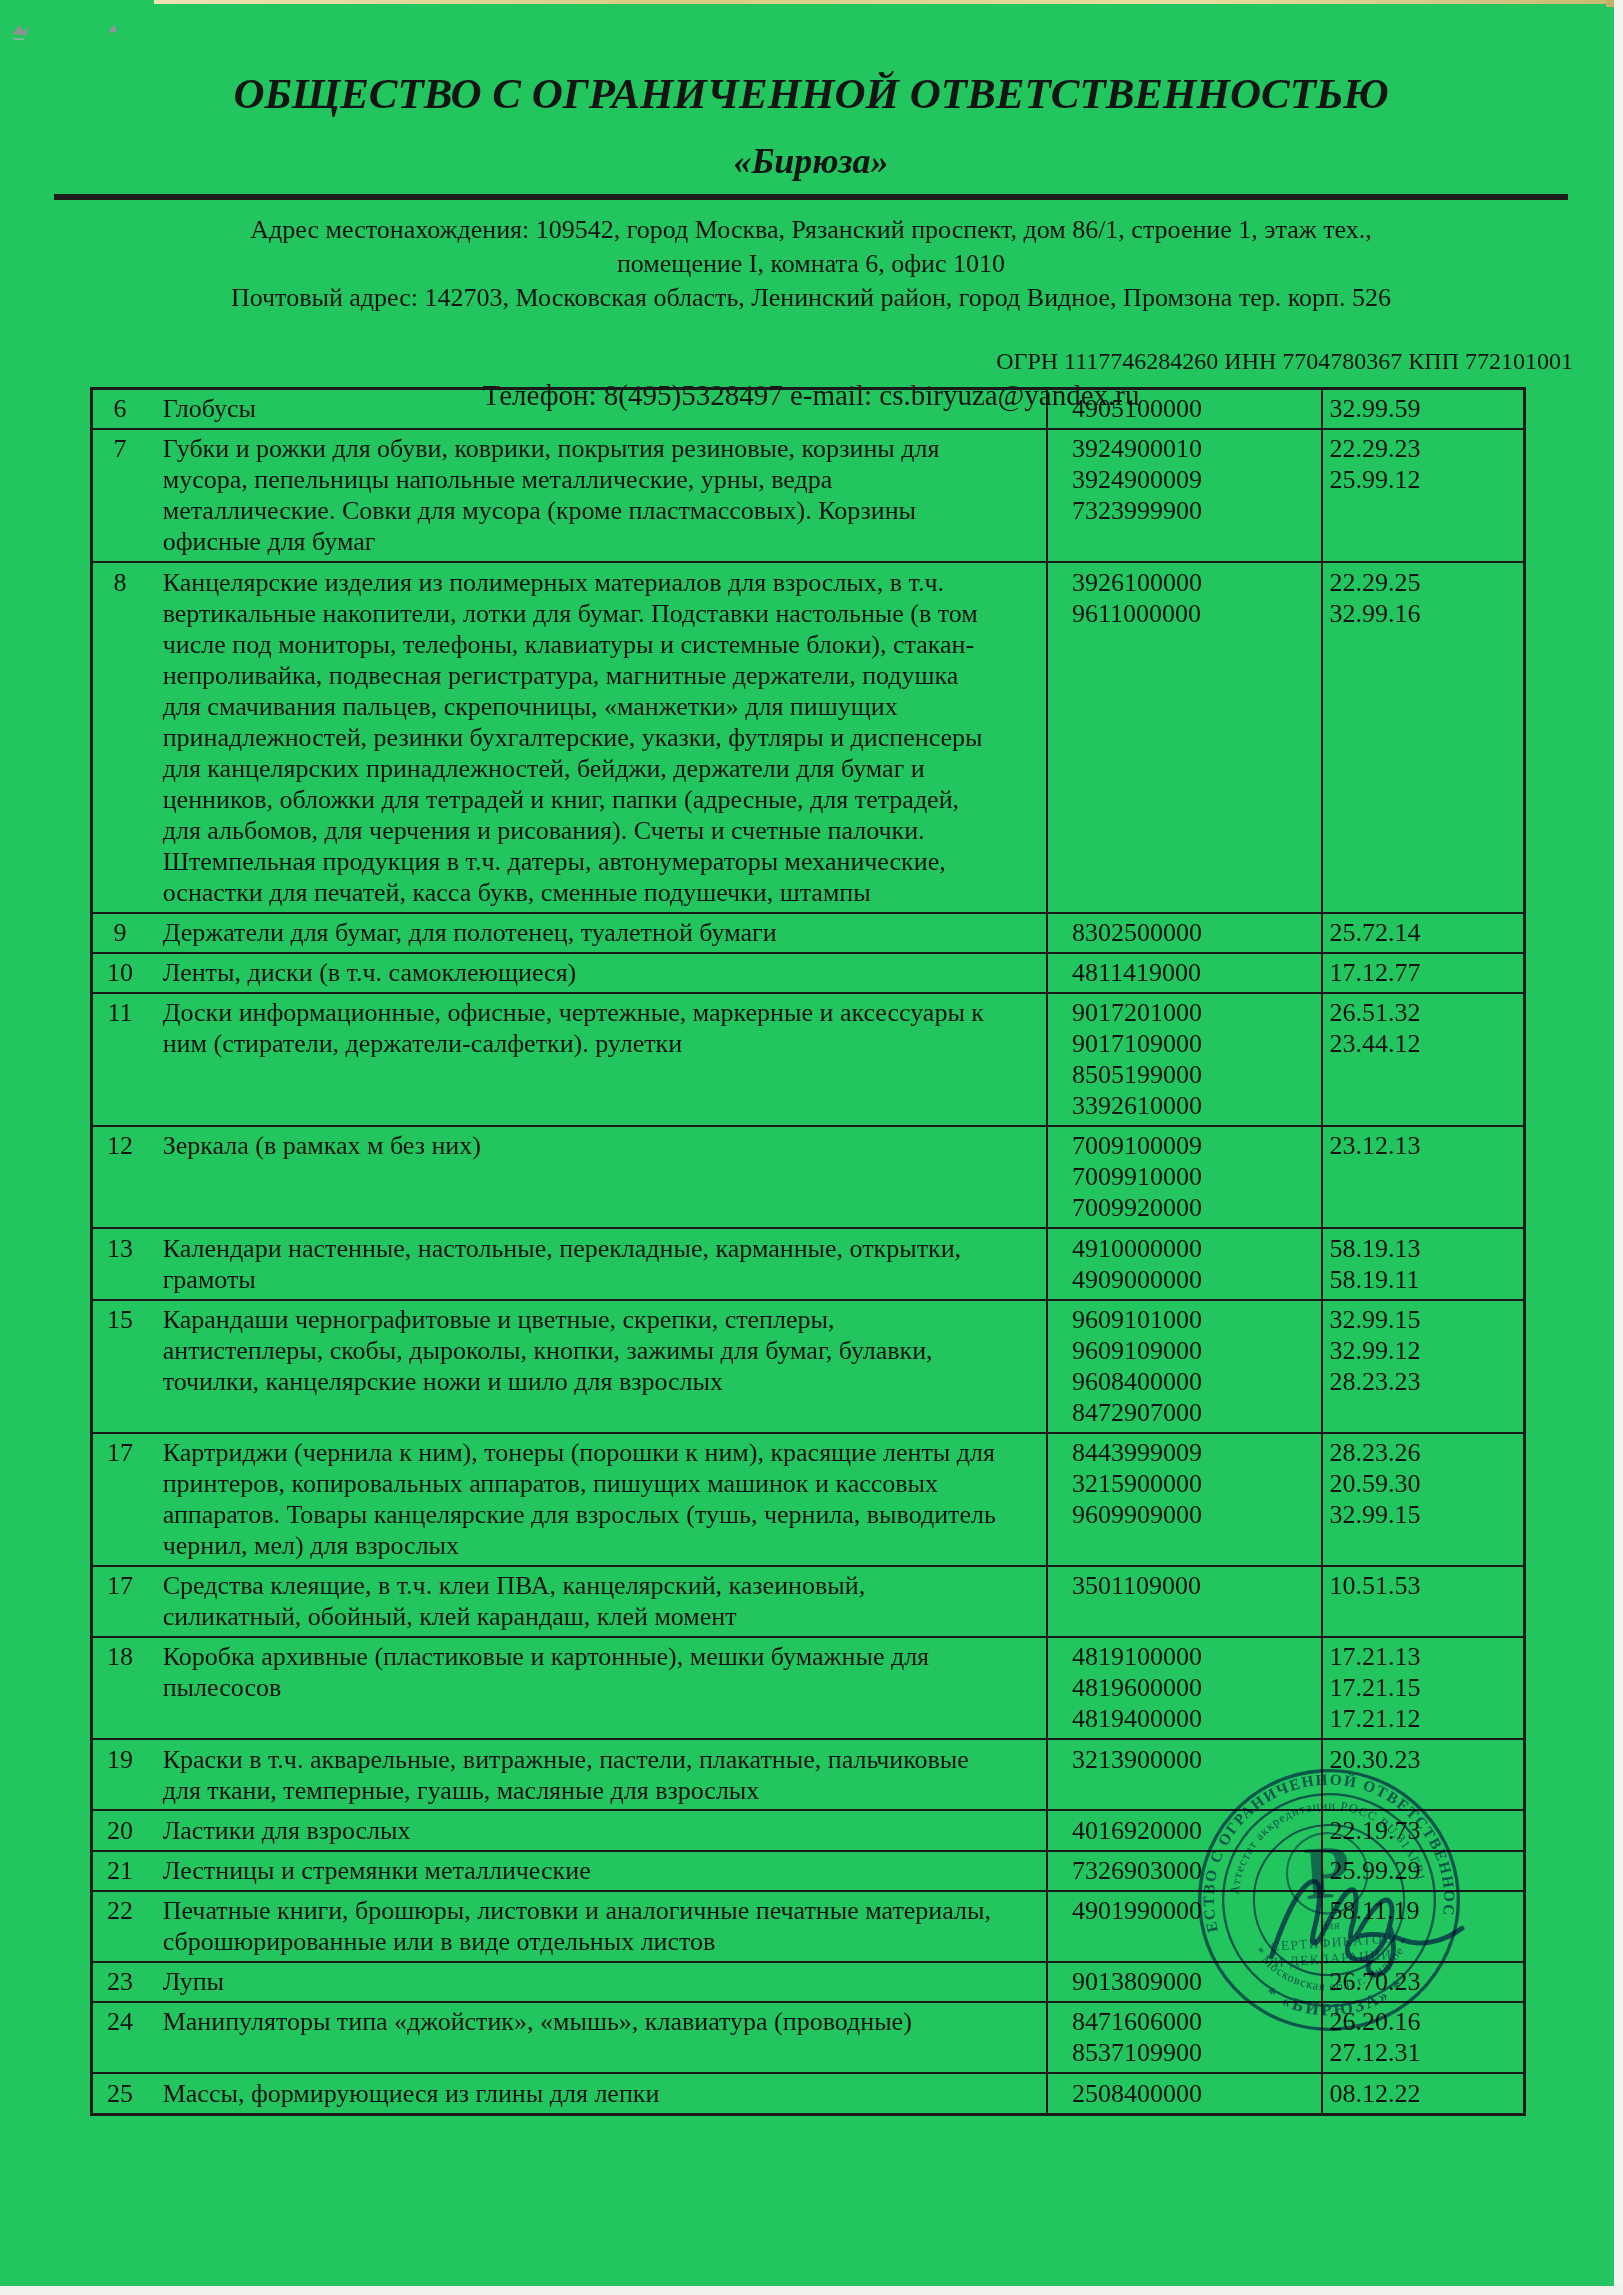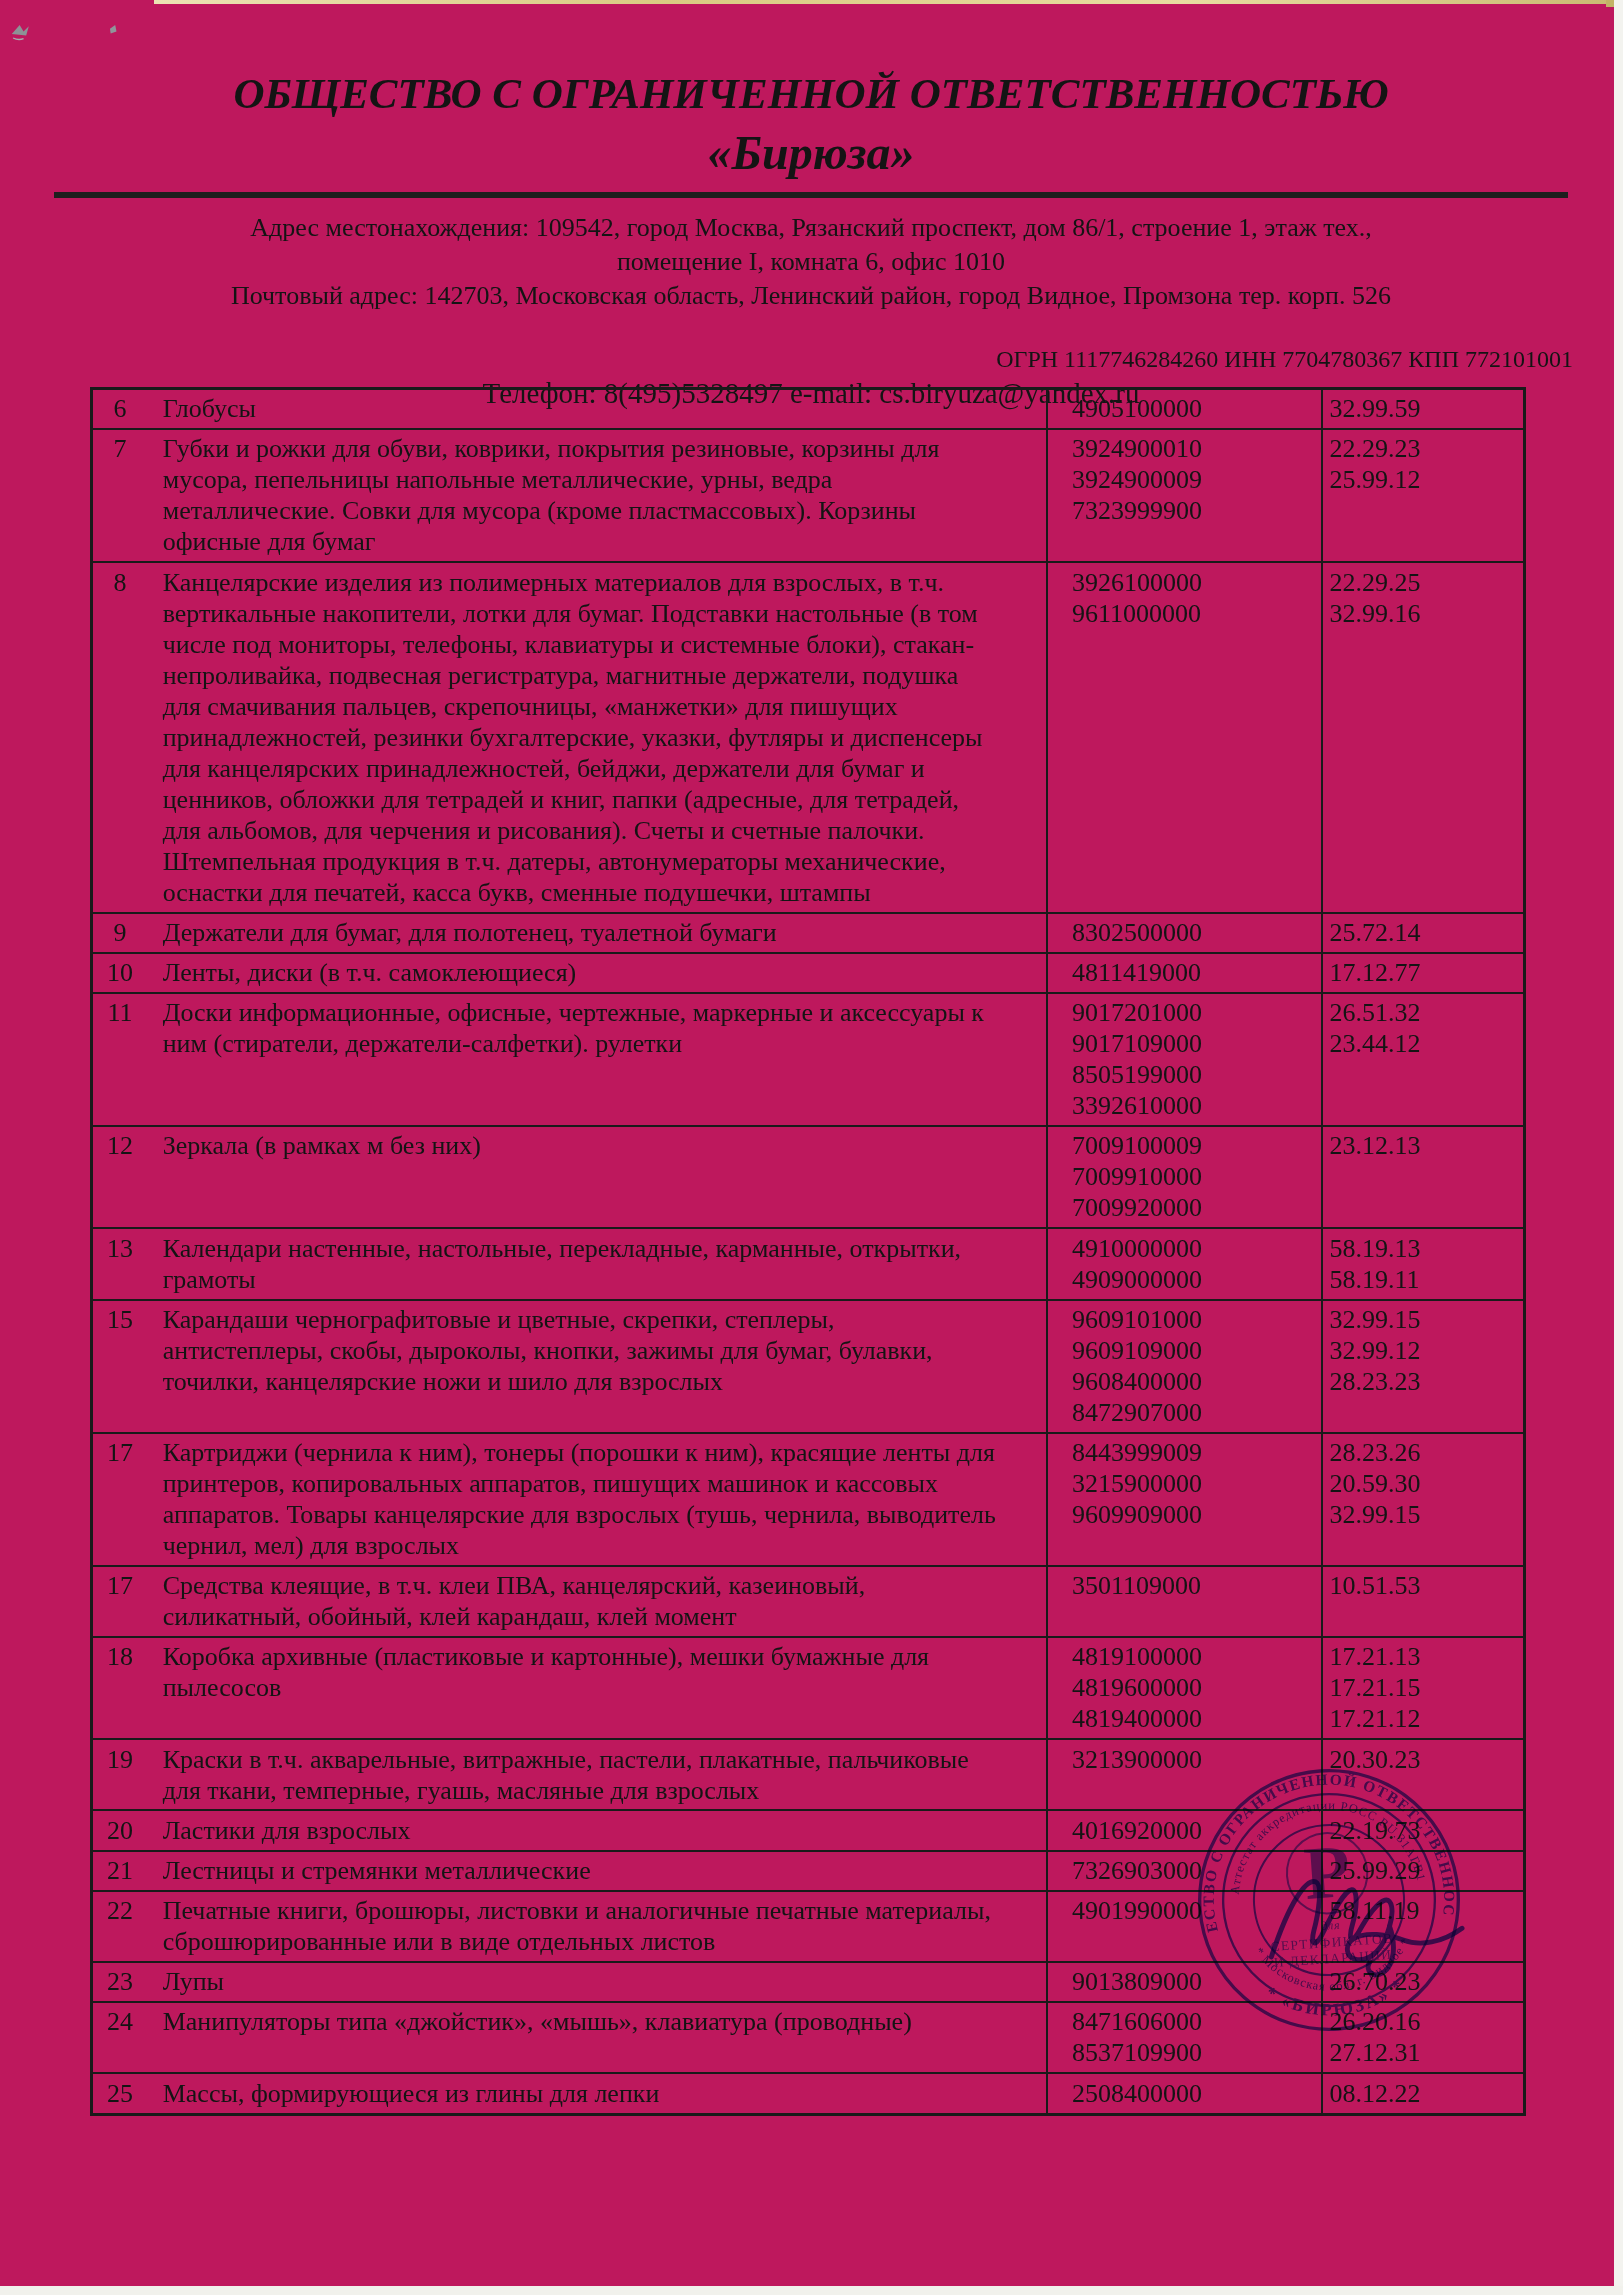--- a/index.html
+++ b/index.html
@@ -1,32 +1,32 @@
 <!DOCTYPE html>
 <html style="font-size:10.5px"><head>
 <meta charset="utf-8">
 <style>
   html,body { margin:0; padding:0; background:#d9d9d6; }
   .page {
     position:relative; width:1623px; height:2295px; margin:0 auto;
-    background:#be185d; overflow:hidden;
+    background:#22c55e; overflow:hidden;
     font-family:"Liberation Serif", serif; color:#141414;
   }
   
   .scan-edge-top { position:absolute; top:0; left:154px; right:0; height:3.9px;
     background:linear-gradient(90deg,#ece3b4,#d9cb82 35%,#e8dda1 70%,#c9ba72); }
   .scan-corner-right { position:absolute; top:0; right:0; width:17px; height:7.2px; background:#c3b366; }
   .scan-edge-bottom { position:absolute; bottom:0; left:0; right:0; height:9.2px; background:#f1f1ec; }
   .scan-edge-rightband { position:absolute; top:0; right:0; width:9.2px; height:100%; background:#f3f3ef; }
   .pencil-marks { position:absolute; left:0; top:0; }
 
   
   .header { position:absolute; left:49px; top:69px; width:1524px; text-align:center; }
   .company-type { font-size:43px; font-weight:bold; font-style:italic; letter-spacing:0; white-space:nowrap; }
-  .company-name { font-size:48px; font-weight:bold; font-style:italic; margin-top:7px; }
+  .company-name { font-size:36px; font-weight:bold; font-style:italic; margin-top:22px; }
   .header-rule { height:5.9px; background:#1e1e1e; margin:11.8px 5.2px 13px 5.2px; }
   .addr { font-size:26px; line-height:34px; }
   .reg-line { font-size:24px; line-height:34px; margin-top:29px;text-align:right; }
   .contact-line { font-size:29px; line-height:34px; }
 
   
   .goods-table { position:absolute; left:90px; top:387px; width:1436px;
     border:3.3px solid #1a1a1a; box-sizing:border-box; }
   .trow { display:grid; grid-template-columns:54px 899px 275px 1fr; }
   .trow + .trow { border-top:2.6px solid #1a1a1a; }

